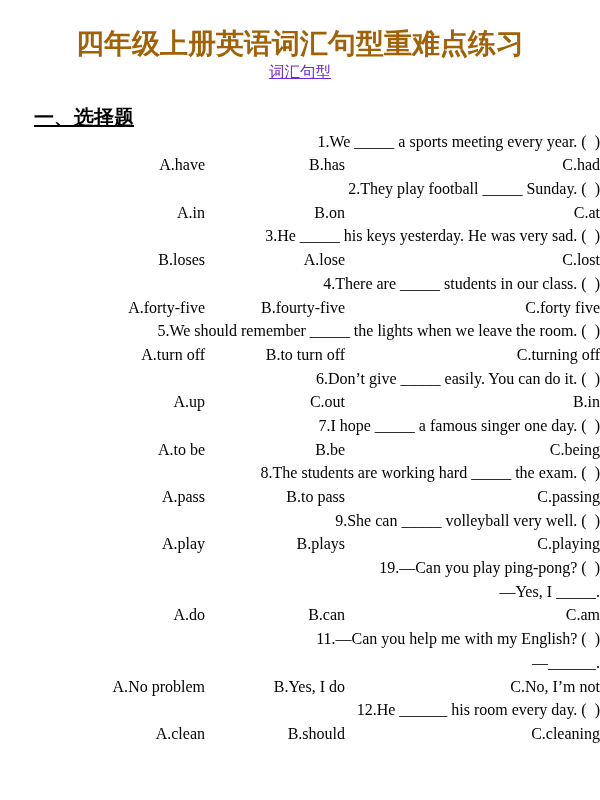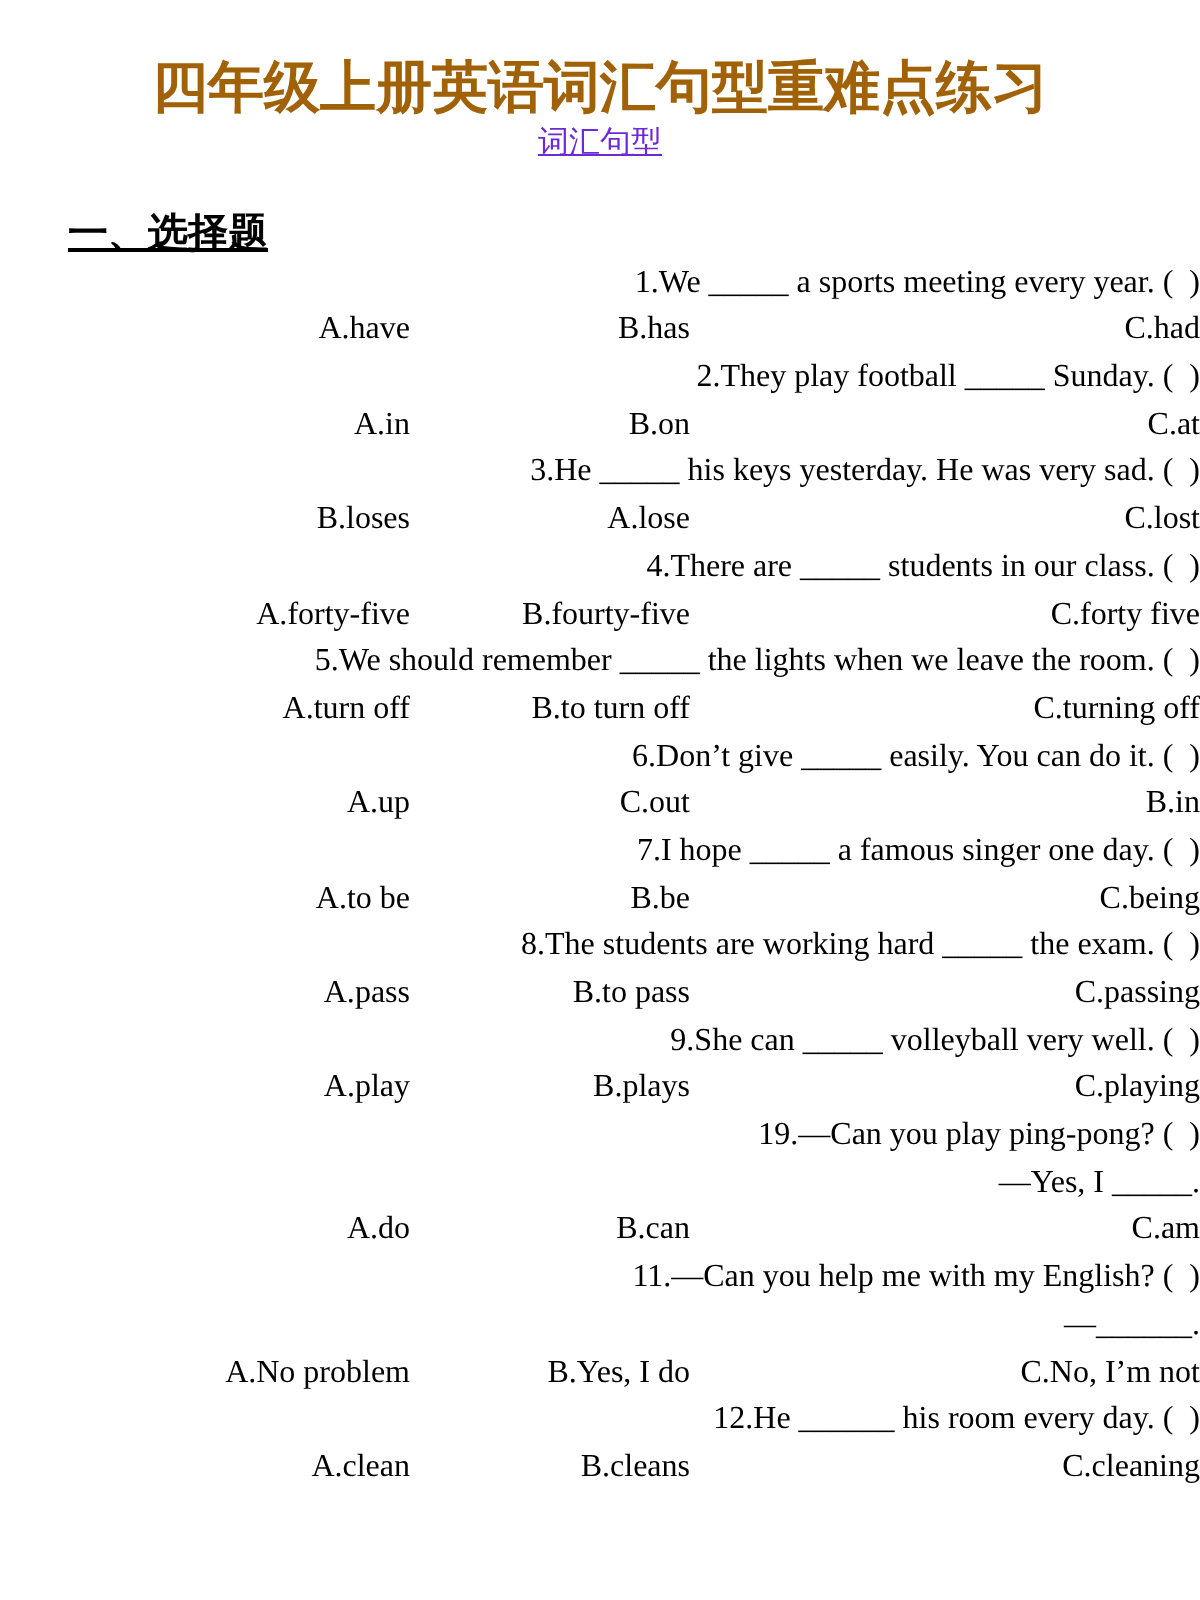--- a/index.html
+++ b/index.html
@@ -102,15 +102,15 @@
       <div class="line opt-row"><span class="opt"><span class="opt-label">A.</span><span class="opt-text">pass</span></span><span class="opt"><span class="opt-label">B.</span><span class="opt-text">to pass</span></span><span class="opt"><span class="opt-label">C.</span><span class="opt-text">passing</span></span></div>
       <div class="line q-line"><span class="q-num">9.</span><span class="q-text">She can _____ volleyball very well. (  )</span></div>
       <div class="line opt-row"><span class="opt"><span class="opt-label">A.</span><span class="opt-text">play</span></span><span class="opt"><span class="opt-label">B.</span><span class="opt-text">plays</span></span><span class="opt"><span class="opt-label">C.</span><span class="opt-text">playing</span></span></div>
       <div class="line q-line"><span class="q-num">19.</span><span class="q-text">—Can you play ping-pong? (  )</span></div>
       <div class="line cont-line">—Yes, I _____.</div>
       <div class="line opt-row"><span class="opt"><span class="opt-label">A.</span><span class="opt-text">do</span></span><span class="opt"><span class="opt-label">B.</span><span class="opt-text">can</span></span><span class="opt"><span class="opt-label">C.</span><span class="opt-text">am</span></span></div>
       <div class="line q-line"><span class="q-num">11.</span><span class="q-text">—Can you help me with my English? (  )</span></div>
       <div class="line cont-line">—______.</div>
       <div class="line opt-row"><span class="opt"><span class="opt-label">A.</span><span class="opt-text">No problem</span></span><span class="opt"><span class="opt-label">B.</span><span class="opt-text">Yes, I do</span></span><span class="opt"><span class="opt-label">C.</span><span class="opt-text">No, I’m not</span></span></div>
       <div class="line q-line"><span class="q-num">12.</span><span class="q-text">He ______ his room every day. (  )</span></div>
-      <div class="line opt-row"><span class="opt"><span class="opt-label">A.</span><span class="opt-text">clean</span></span><span class="opt"><span class="opt-label">B.</span><span class="opt-text">cleans</span></span><span class="opt"><span class="opt-label">C.</span><span class="opt-text">cleaning</span></span></div>
+      <div class="line opt-row"><span class="opt"><span class="opt-label">A.</span><span class="opt-text">clean</span></span><span class="opt"><span class="opt-label">B.</span><span class="opt-text">should</span></span><span class="opt"><span class="opt-label">C.</span><span class="opt-text">cleaning</span></span></div>
     </div>
 </div>
 
 </body></html>

